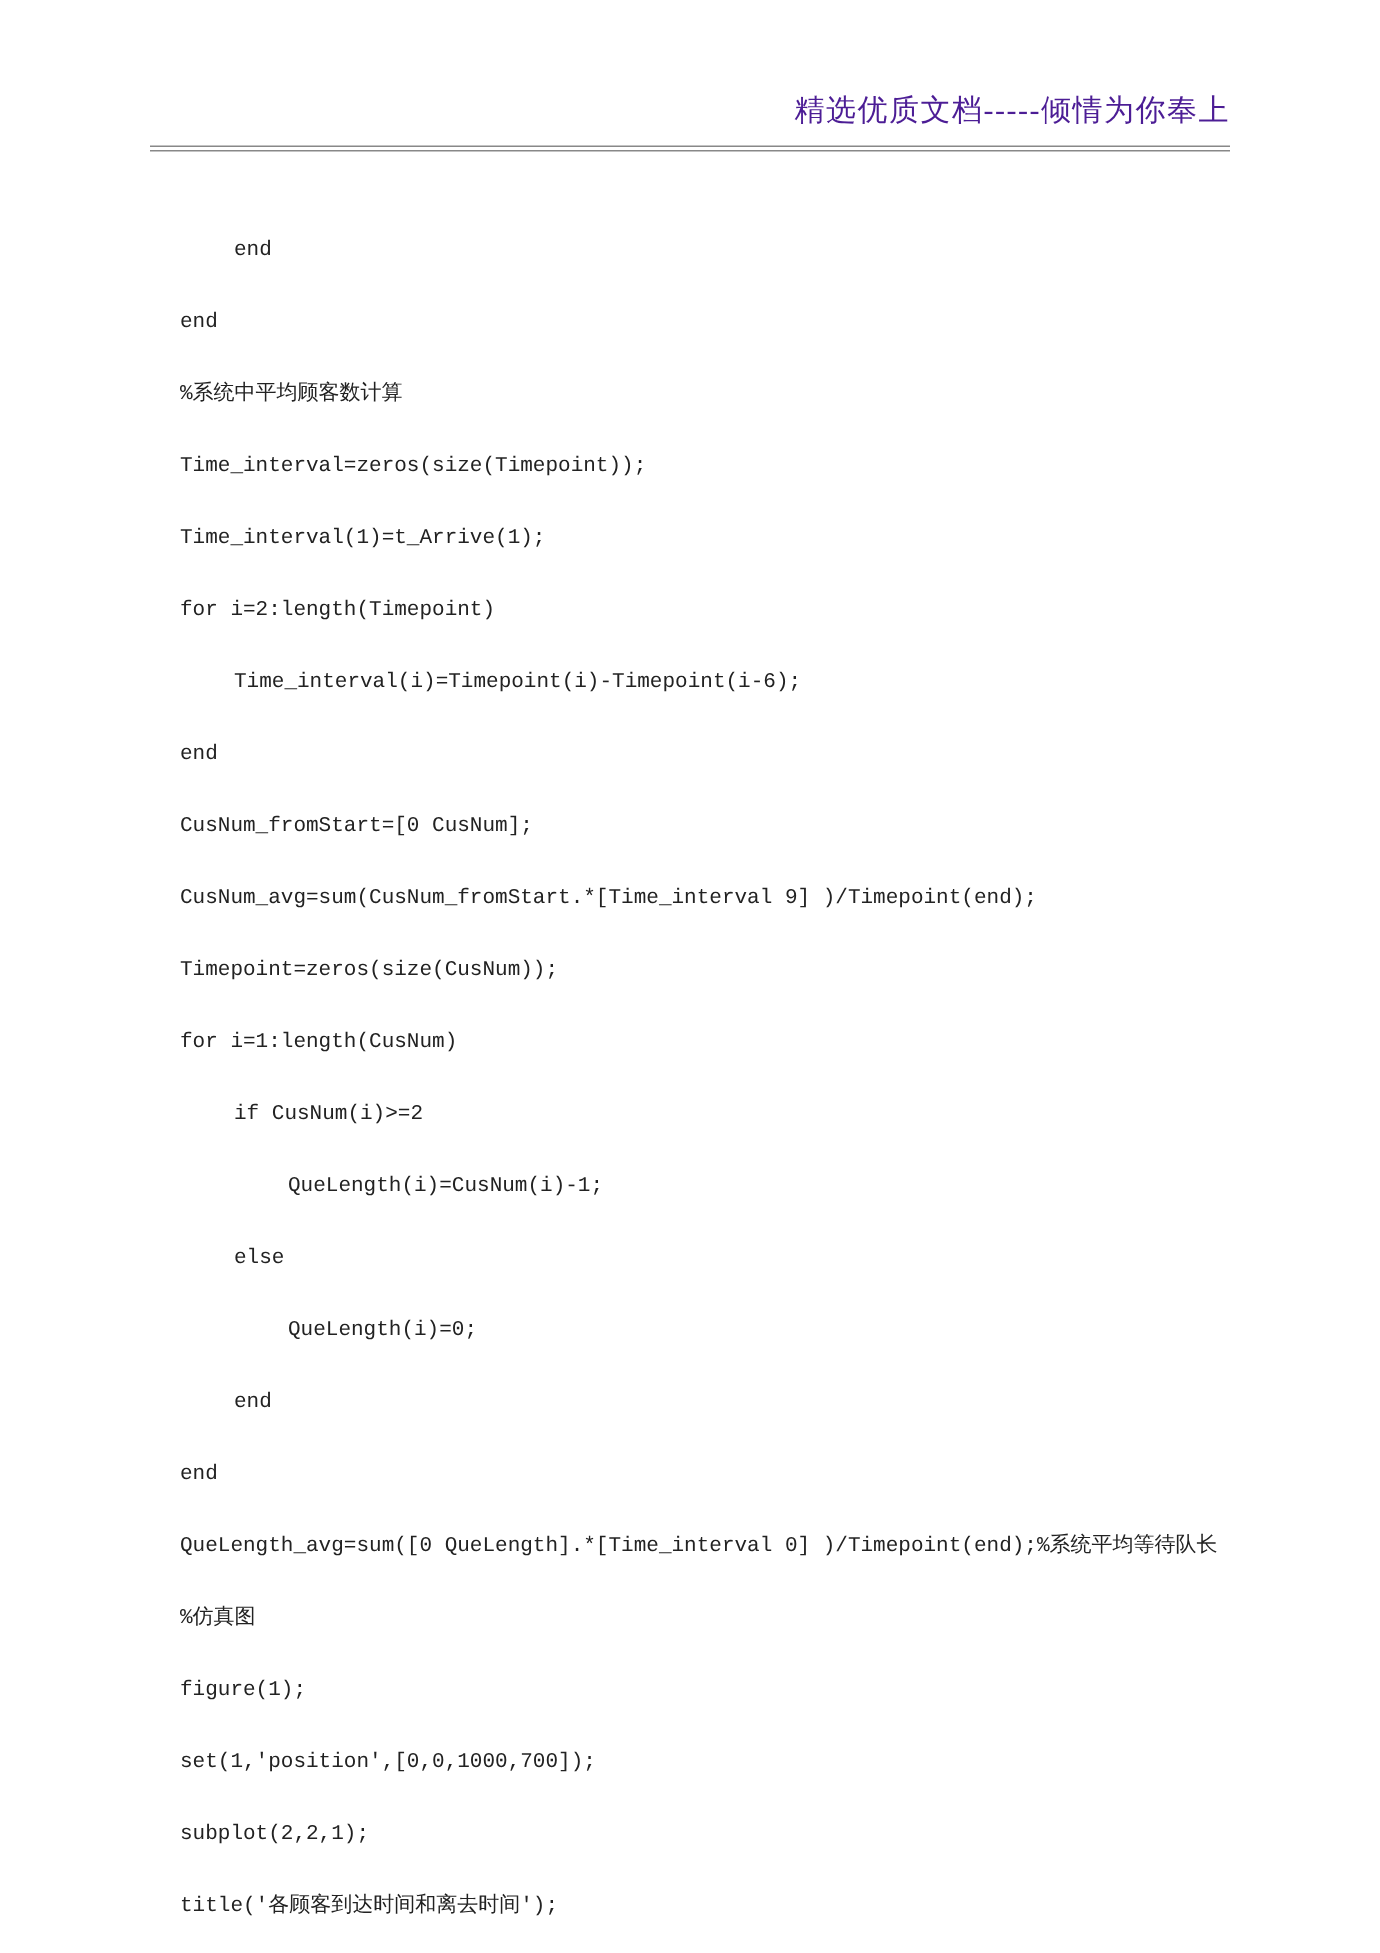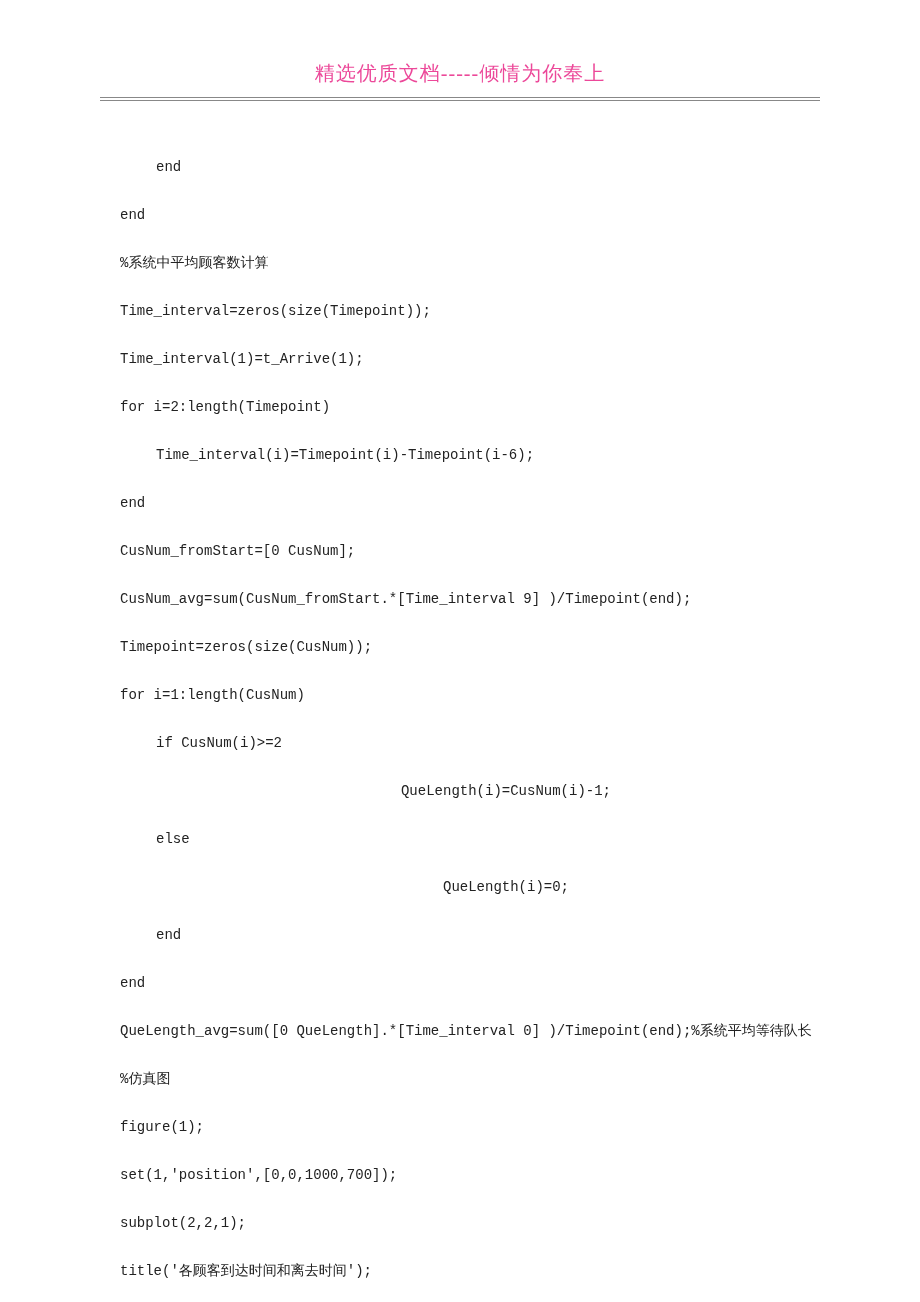--- a/index.html
+++ b/index.html
@@ -11,23 +11,23 @@
       width: 920px;
       height: 1302px;
       background: #ffffff;
       font-family: "SimSun", "宋体", serif;
       position: relative;
     }
     .page {
       padding: 60px 100px 40px 100px;
     }
     .header {
-      text-align: center;
+      text-align: right;
       font-size: 20px;
-      color: #ec4899;
+      color: #4c1d95;
       letter-spacing: 1px;
       padding-bottom: 10px;
     }
     .header-line {
       border-bottom: 1px solid #888;
       margin-bottom: 2px;
     }
     .header-line2 {
       border-bottom: 1px solid #888;
       margin-bottom: 30px;
@@ -38,21 +38,21 @@
       line-height: 24px;
       color: #222;
       white-space: pre;
       padding-left: 20px;
     }
     .code-line {
       display: block;
       min-height: 24px;
     }
     .indent1 { padding-left: 36px; }
-    .indent2 { padding-left: 72px; text-align: center; }
+    .indent2 { padding-left: 72px; }
   </style>
 </head>
 <body>
 
 <div class="page">
   <div class="header">精选优质文档-----倾情为你奉上</div>
   <div class="header-line"></div>
   <div class="header-line2"></div>
 
   <div class="code-block">

